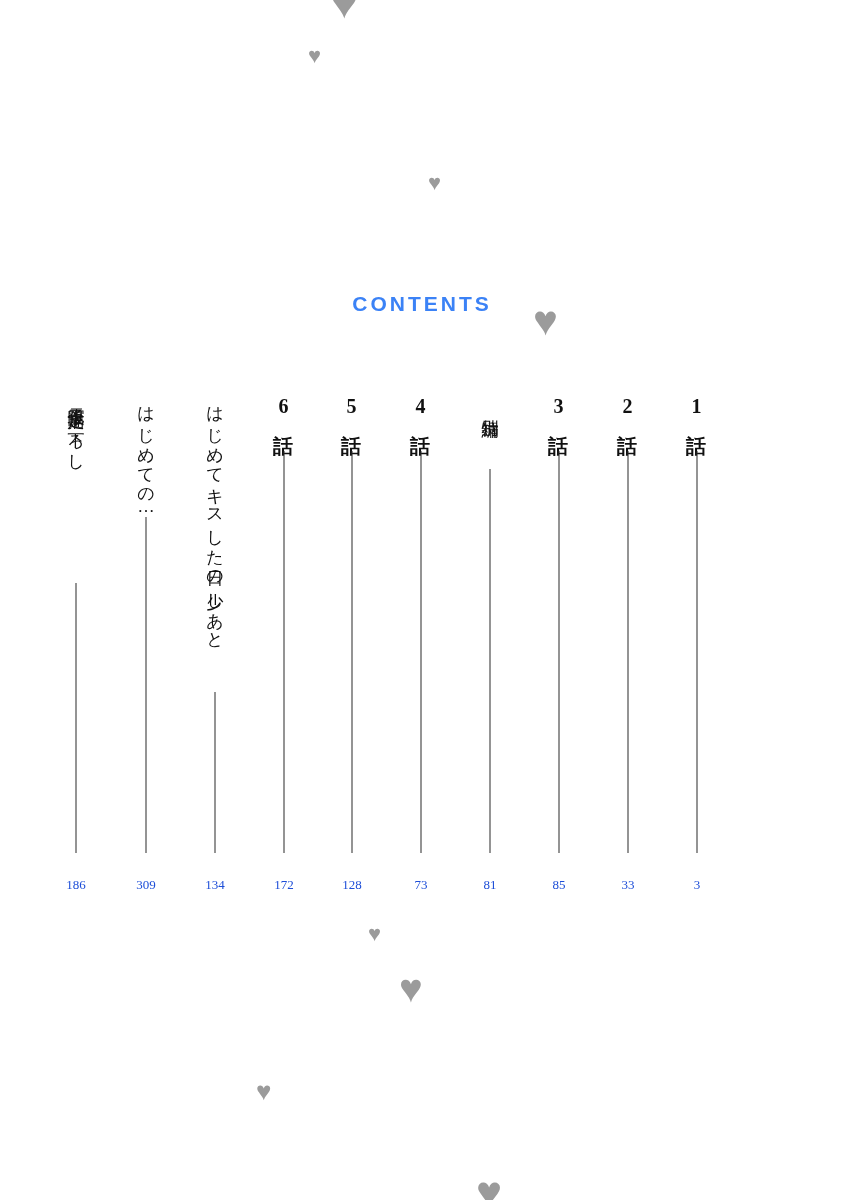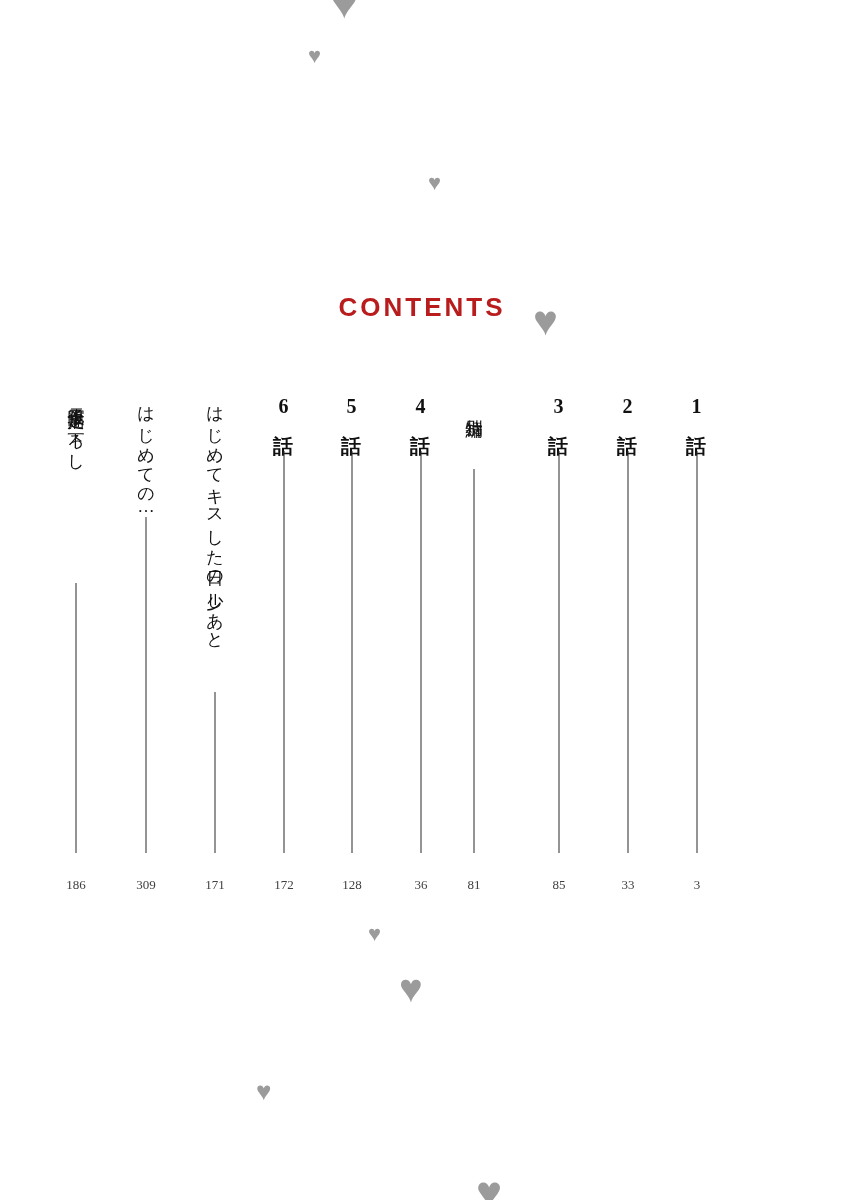--- a/index.html
+++ b/index.html
@@ -24,24 +24,24 @@
     user-select: none;
   }
 
   
   #contents-title {
     position: absolute;
     left: 0;
     right: 0;
     top: 292px;
     text-align: center;
-    font-size: 26px;
+    font-size: 21px;
     font-weight: bold;
     letter-spacing: 3px;
-    color: #b91c1c;
+    color: #3b82f6;
   }
 
   
   #toc {
     position: absolute;
     left: 0;
     top: 395px;
     width: 844px;
     height: 520px;
   }
@@ -74,21 +74,21 @@
     background: #2a2a2a;
     transform: translateX(-50%);
   }
   .toc-page {
     position: absolute;
     left: 50%;
     transform: translateX(-50%);
     top: 482px;
     font-size: 13px;
     font-family: "Liberation Serif", serif;
-    color: #404040;
+    color: #1d4ed8;
     white-space: nowrap;
   }
 </style>
 </head>
 <body>
 
 <div id="decorations">
     <span class="heart" style="left: 330px; top: -22px; font-size: 48px; color: rgb(155, 155, 155);">♥</span>
     <span class="heart" style="left: 308px; top: 45px; font-size: 22px; color: rgb(155, 155, 155);">♥</span>
     <span class="heart" style="left: 428px; top: 172px; font-size: 22px; color: rgb(155, 155, 155);">♥</span>
@@ -97,21 +97,21 @@
     <span class="heart" style="left: 399px; top: 968px; font-size: 40px; color: rgb(155, 155, 155);">♥</span>
     <span class="heart" style="left: 256px; top: 1078px; font-size: 26px; color: rgb(155, 155, 155);">♥</span>
     <span class="heart" style="left: 476px; top: 1170px; font-size: 44px; color: rgb(155, 155, 155);">♥</span>
   </div>
 
 <div id="contents-title">CONTENTS</div>
 
 <div id="toc">
     <div class="toc-entry" style="left: 58px;"><span class="toc-label light">電子限定描き下ろし</span><div class="toc-rule" style="top: 188px; height: 270px;"></div><div class="toc-page">186</div></div>
     <div class="toc-entry" style="left: 128px;"><span class="toc-label light">はじめての…</span><div class="toc-rule" style="top: 122px; height: 336px;"></div><div class="toc-page">309</div></div>
-    <div class="toc-entry" style="left: 197px;"><span class="toc-label light">はじめてキスした日の少しあと</span><div class="toc-rule" style="top: 297px; height: 161px;"></div><div class="toc-page">171</div></div>
+    <div class="toc-entry" style="left: 197px;"><span class="toc-label light">はじめてキスした日の少しあと</span><div class="toc-rule" style="top: 297px; height: 161px;"></div><div class="toc-page">134</div></div>
     <div class="toc-entry" style="left: 266px;"><span class="toc-label heavy">6話</span><div class="toc-rule" style="top: 56px; height: 402px;"></div><div class="toc-page">172</div></div>
     <div class="toc-entry" style="left: 334px;"><span class="toc-label heavy">5話</span><div class="toc-rule" style="top: 56px; height: 402px;"></div><div class="toc-page">128</div></div>
-    <div class="toc-entry" style="left: 403px;"><span class="toc-label heavy">4話</span><div class="toc-rule" style="top: 56px; height: 402px;"></div><div class="toc-page">36</div></div>
-    <div class="toc-entry" style="left: 456px;"><span class="toc-label light">特別編</span><div class="toc-rule" style="top: 74px; height: 384px;"></div><div class="toc-page">81</div></div>
+    <div class="toc-entry" style="left: 403px;"><span class="toc-label heavy">4話</span><div class="toc-rule" style="top: 56px; height: 402px;"></div><div class="toc-page">73</div></div>
+    <div class="toc-entry" style="left: 472px;"><span class="toc-label light">特別編</span><div class="toc-rule" style="top: 74px; height: 384px;"></div><div class="toc-page">81</div></div>
     <div class="toc-entry" style="left: 541px;"><span class="toc-label heavy">3話</span><div class="toc-rule" style="top: 56px; height: 402px;"></div><div class="toc-page">85</div></div>
     <div class="toc-entry" style="left: 610px;"><span class="toc-label heavy">2話</span><div class="toc-rule" style="top: 56px; height: 402px;"></div><div class="toc-page">33</div></div>
     <div class="toc-entry" style="left: 679px;"><span class="toc-label heavy">1話</span><div class="toc-rule" style="top: 56px; height: 402px;"></div><div class="toc-page">3</div></div>
   </div>
 
 </body></html>

